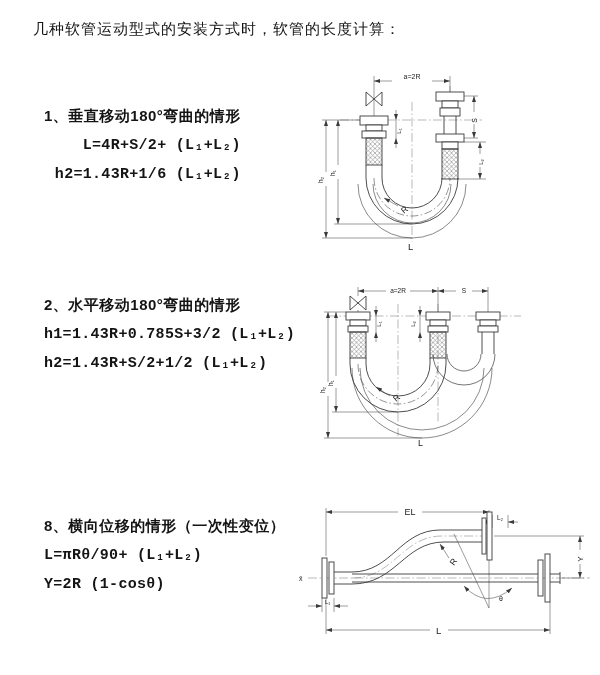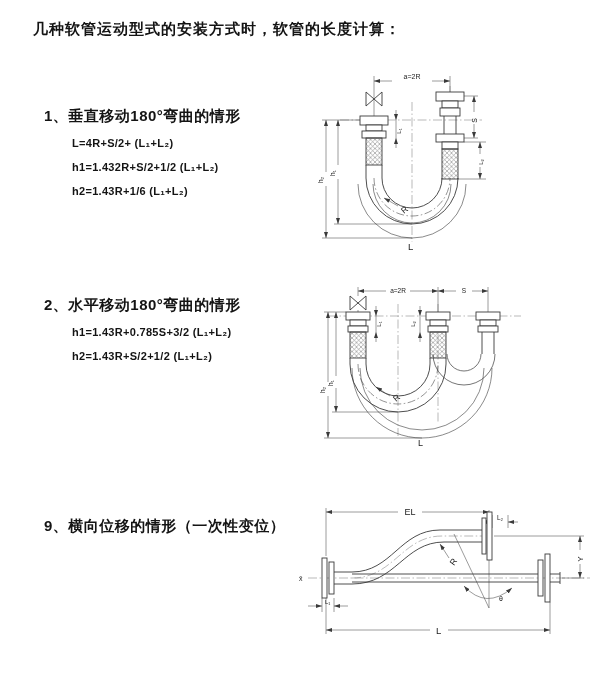--- a/index.html
+++ b/index.html
@@ -2,55 +2,56 @@
 <html><head>
 <meta charset="utf-8">
 <style>
   html,body{margin:0;padding:0;}
   body{
     width:600px;height:675px;position:relative;background:#ffffff;
     font-family:"Liberation Sans","DejaVu Sans",sans-serif;color:#141414;
     overflow:hidden;
   }
   .page-title{
-    position:absolute;left:33px;top:20px;font-size:15px;font-weight:700;letter-spacing:1px;text-align:center;
+    position:absolute;left:33px;top:20px;font-size:15px;font-weight:400;letter-spacing:1px;text-align:center;
   }
   .section{position:absolute;left:44px;}
   .section .heading{font-size:15px;font-weight:700;letter-spacing:0.5px;margin-bottom:11px;white-space:nowrap;}
-  .formula{font-size:11px;font-weight:600;margin-left:28px;margin-bottom:12px;white-space:nowrap;letter-spacing:0.3px;}
-  #sec1{top:107px;}
+  .formula{font-size:15px;font-weight:600;margin-bottom:12px;white-space:nowrap;letter-spacing:0.3px;font-family:Liberation Mono, monospace;}
+  #sec1{top:107px;text-align:right;}
   #sec2{top:296px;}
   #sec3{top:517px;}
   .diagram{position:absolute;}
   #dia1{left:312px;top:72px;width:190px;height:182px;}
   #dia2{left:316px;top:284px;width:252px;height:165px;}
   #dia3{left:296px;top:502px;width:300px;height:140px;}
   svg{display:block;}
   svg text{font-family:"Liberation Sans","DejaVu Sans",sans-serif;fill:#222;}
 </style>
 </head>
 <body>
 
 <div class="page-title">几种软管运动型式的安装方式时，软管的长度计算：</div>
 
 <div class="section" id="sec1">
   <div class="heading">1、垂直移动180°弯曲的情形</div>
   <div class="formula">L=4R+S/2+ (L₁+L₂)</div>
-  <div class="formula">h1=1.432R+S/2+1/2 (L₁+L₂)</div>
   <div class="formula">h2=1.43R+1/6 (L₁+L₂)</div>
 </div>
 
 <div class="section" id="sec2">
   <div class="heading">2、水平移动180°弯曲的情形</div>
   <div class="formula">h1=1.43R+0.785S+3/2 (L₁+L₂)</div>
   <div class="formula">h2=1.43R+S/2+1/2 (L₁+L₂)</div>
 </div>
 
 <div class="section" id="sec3">
-  <div class="heading">9、横向位移的情形（一次性变位）</div>
+  <div class="heading">8、横向位移的情形（一次性变位）</div>
+  <div class="formula">L=πRθ/90+ (L₁+L₂)</div>
+  <div class="formula">Y=2R (1-cosθ)</div>
 </div>
 
 <div class="diagram" id="dia1">
 <svg width="190" height="182" viewBox="0 0 190 182">
   <defs>
     <pattern id="p1" width="4.5" height="4.5" patternUnits="userSpaceOnUse">
       <path d="M0 0 L4.5 4.5 M4.5 0 L0 4.5" stroke="#8a8a8a" stroke-width="0.6"></path>
     </pattern>
     <marker id="m1" viewBox="0 0 10 10" refX="9.5" refY="5" markerWidth="6.5" markerHeight="6.5" markerUnits="userSpaceOnUse" orient="auto-start-reverse">
       <path d="M0 1.8 L9.5 5 L0 8.2 Z" fill="#3a3a3a"></path>

